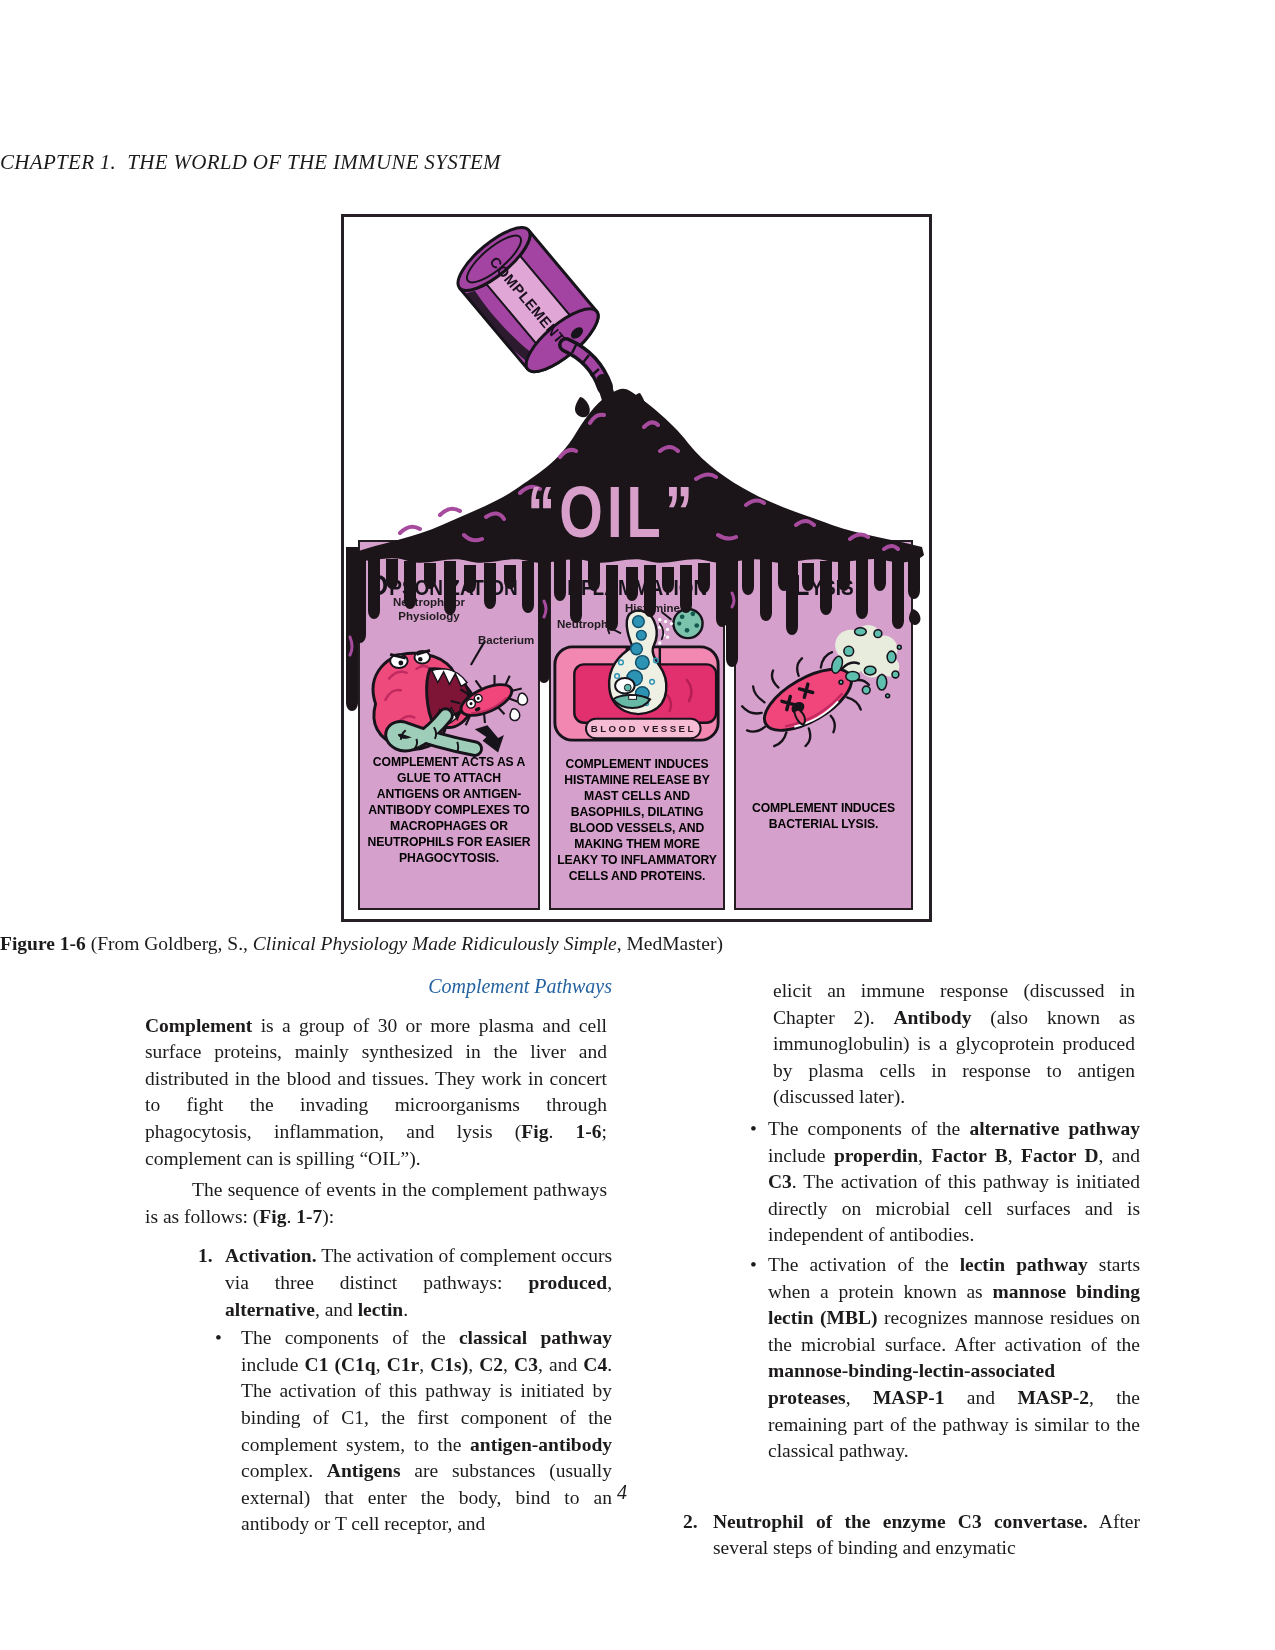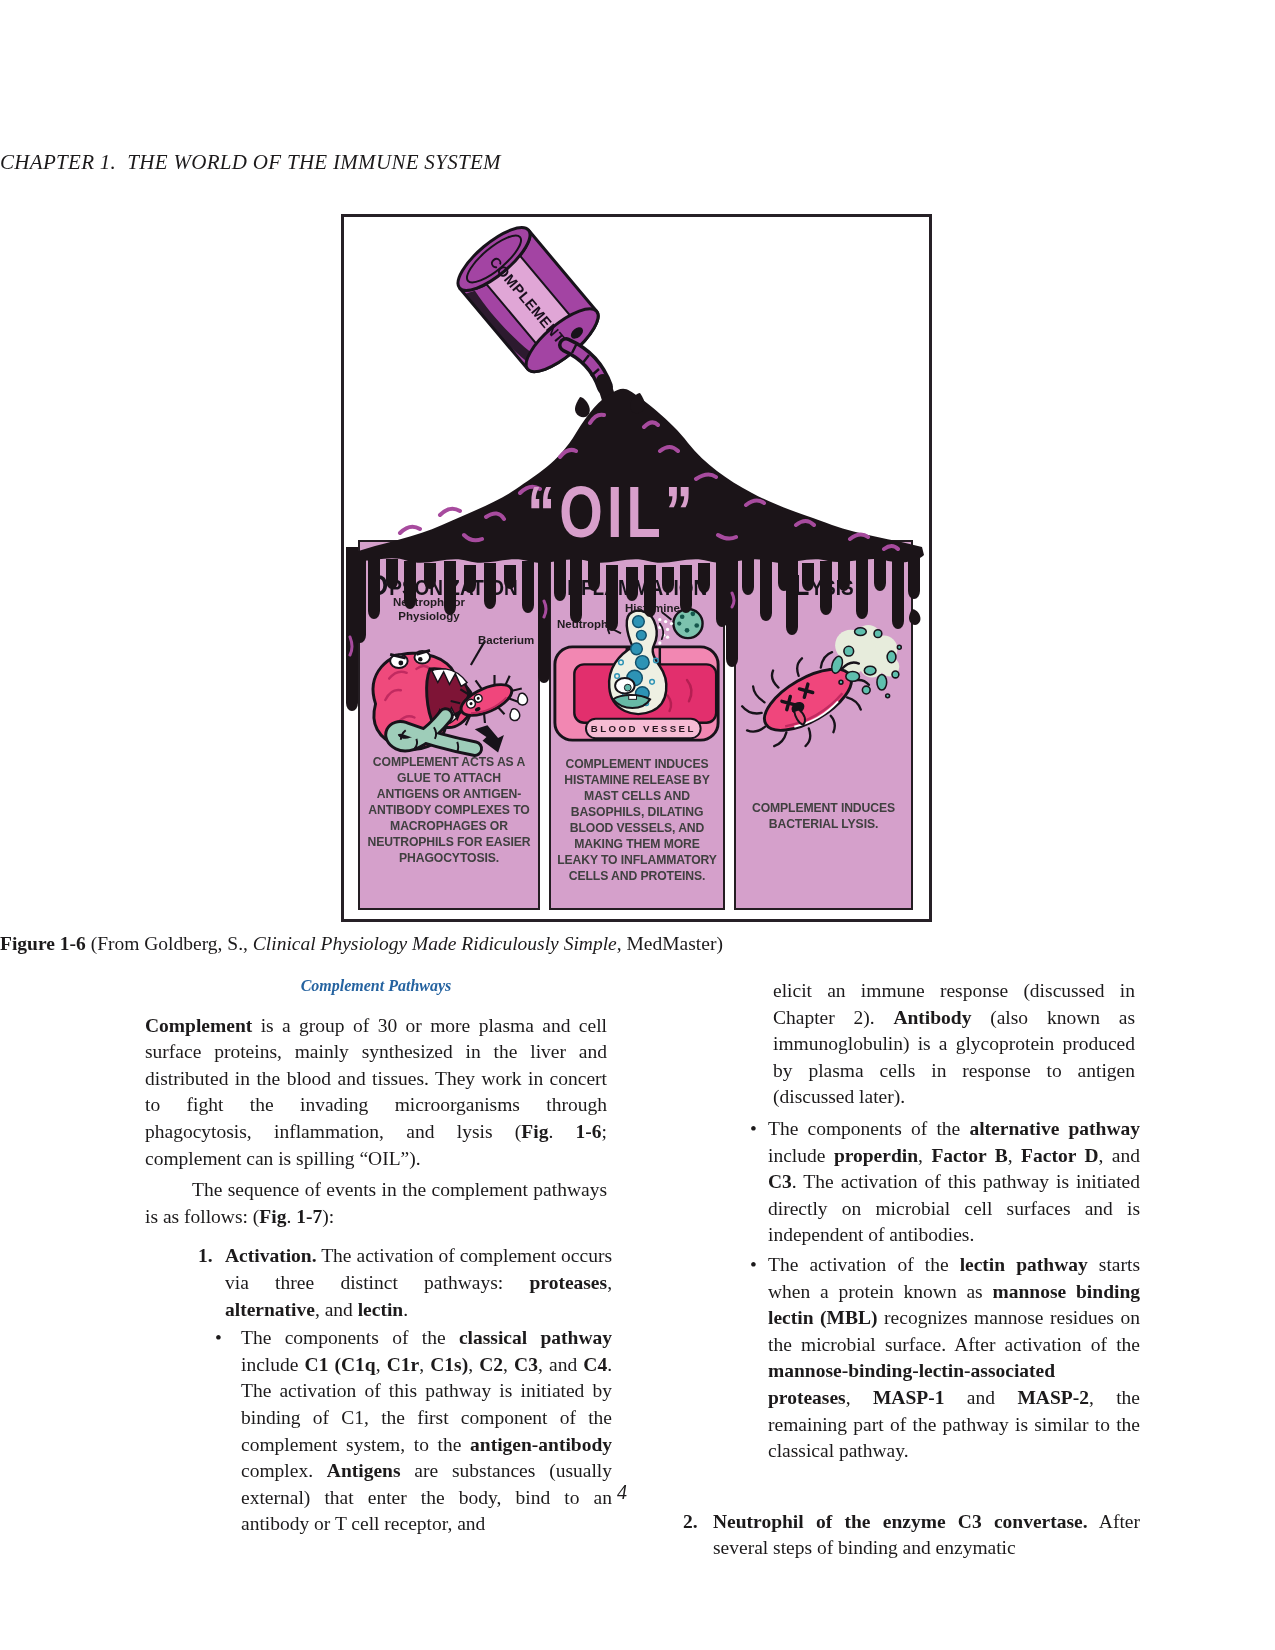--- a/index.html
+++ b/index.html
@@ -23,31 +23,31 @@
   .panel-title{position:absolute;top:25px;left:0;right:0;padding:0 8px;white-space:nowrap;
        font-family:"Liberation Sans",sans-serif;font-weight:700;color:#17131a;
        transform:scaleY(1.15);transform-origin:top left;font-size:19px;letter-spacing:0;}
   .panel-3 .panel-title{text-align:center;}
   .title-initial{font-size:26px;margin-right:1px;}
 
   .cart-label{position:absolute;font-family:"Liberation Sans",sans-serif;font-weight:700;
        font-size:11.5px;line-height:13.5px;color:#201c1f;z-index:4;}
   .panel-cap{position:absolute;left:5px;right:5px;text-align:center;
        font-family:"Liberation Sans",sans-serif;font-weight:700;font-size:12.2px;
-       line-height:16px;color:#404040;letter-spacing:-.1px;z-index:2;}
+       line-height:16px;color:#000000;letter-spacing:-.1px;z-index:2;}
   .cartoon{position:absolute;left:0;z-index:2;}
 
   .fig-caption{position:absolute;top:933px;left:0;width:1275px;text-align:left;font-size:19.5px;}
 
   
   .col{position:absolute;top:973px;font-size:19.5px;line-height:26.6px;text-align:justify;}
   .col-left{left:140px;width:472px;}
   .col-right{left:683px;width:457px;}
-  .sec-heading{color:#2563a0;font-weight:bold;font-style:italic;font-size:16px;
-       margin:0 0 13px 0;text-align:center;}
+  .sec-heading{color:#2563a0;font-weight:normal;font-style:italic;font-size:20px;
+       margin:0 0 13px 0;text-align:right;}
   p.bodypar{margin:5px;}
   .indent{text-indent:47px;}
   .num-item{position:relative;padding-left:85px;margin-top:13px;}
   .num-item .num{position:absolute;left:58px;font-weight:bold;}
   .bullet-item{position:relative;padding-left:101px;margin-top:2px;}
   .bullet-item .mark{position:absolute;left:75px;}
   .cont-par{padding-left:85px;}
   .bullet-item-r{position:relative;padding-left:85px;margin-top:3px;}
   .bullet-item-r .mark{position:absolute;left:67px;}
   .num-item-r{position:relative;padding-left:30px;margin-top:44px;}
@@ -287,21 +287,21 @@
 </div>
 
 <div class="fig-caption"><span class="rb">Figure 1-6</span><span> (From Goldberg, S., </span><span class="ri">Clinical Physiology Made Ridiculously Simple</span><span>, MedMaster)</span></div>
 
 <div class="col col-left">
   <h3 class="sec-heading">Complement Pathways</h3>
   <p class="bodypar"><span class="rb">Complement</span><span> is a group of 30 or more plasma and cell surface proteins, mainly synthesized in the liver and distributed in the blood and tissues. They work in concert to fight the invading microorganisms through phagocytosis, inflammation, and lysis (</span><span class="rb">Fig</span><span>. </span><span class="rb">1-6</span><span>; complement can is spilling “OIL”).</span></p>
   <p class="bodypar indent"><span>The sequence of events in the complement pathways is as follows: (</span><span class="rb">Fig</span><span>. </span><span class="rb">1-7</span><span>):</span></p>
   <div class="num-item">
     <span class="num">1.</span>
-    <div><span class="rb">Activation.</span><span> The activation of complement occurs via three distinct pathways: </span><span class="rb">proteases</span><span>, </span><span class="rb">alternative</span><span>, and </span><span class="rb">lectin</span><span>.</span></div>
+    <div><span class="rb">Activation.</span><span> The activation of complement occurs via three distinct pathways: </span><span class="rb">produced</span><span>, </span><span class="rb">alternative</span><span>, and </span><span class="rb">lectin</span><span>.</span></div>
   </div>
   <div class="bullet-item">
     <span class="mark">•</span>
     <div><span>The components of the </span><span class="rb">classical pathway</span><span> include </span><span class="rb">C1 (C1q</span><span>, </span><span class="rb">C1r</span><span>, </span><span class="rb">C1s)</span><span>, </span><span class="rb">C2</span><span>, </span><span class="rb">C3</span><span>, and </span><span class="rb">C4</span><span>. The activation of this pathway is initiated by binding of C1, the first component of the complement system, to the </span><span class="rb">antigen-antibody</span><span> complex. </span><span class="rb">Antigens</span><span> are substances (usually external) that enter the body, bind to an antibody or T cell receptor, and</span></div>
   </div>
 </div>
 
 <div class="col col-right">
   <p class="bodypar cont-par"><span>elicit an immune response (discussed in Chapter 2). </span><span class="rb">Antibody</span><span> (also known as immunoglobulin) is a glycoprotein produced by plasma cells in response to antigen (discussed later).</span></p>
   <div class="bullet-item-r">

